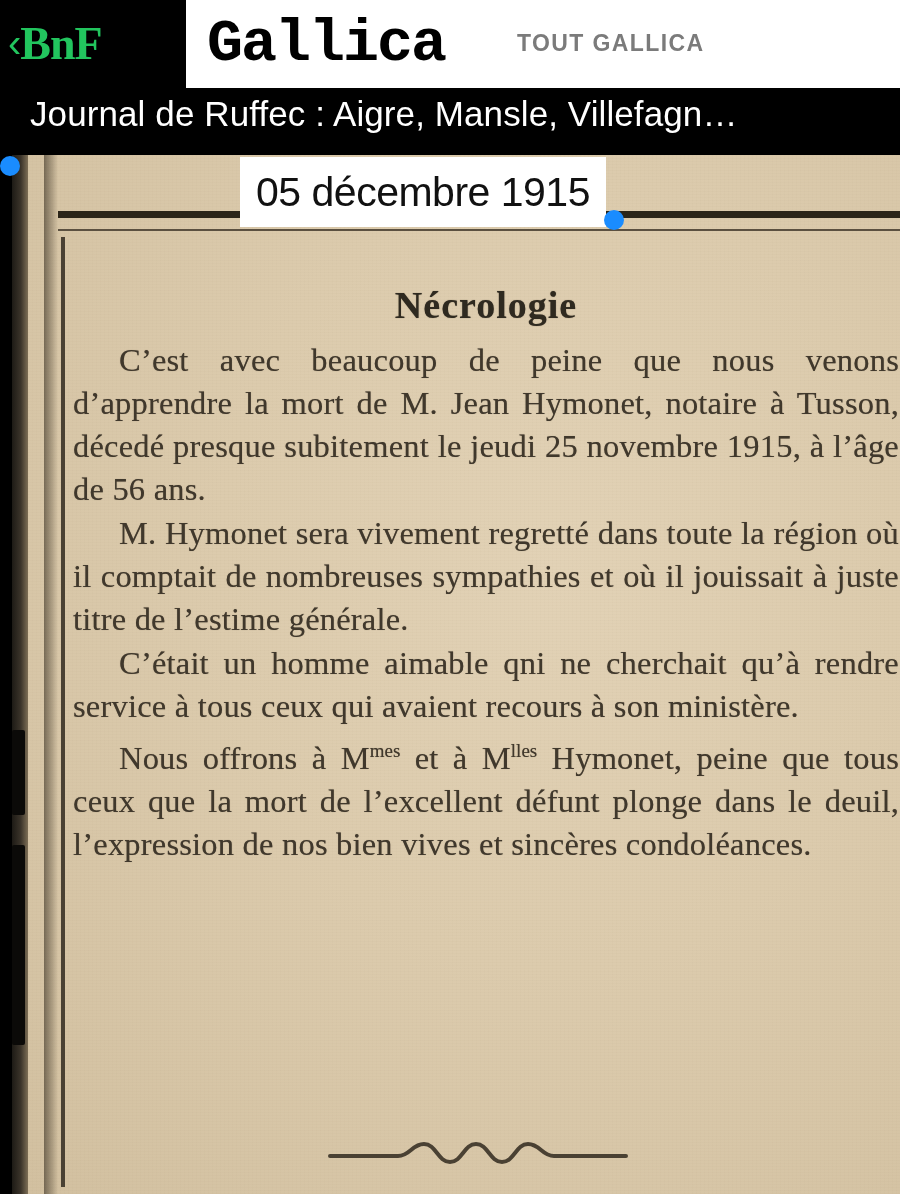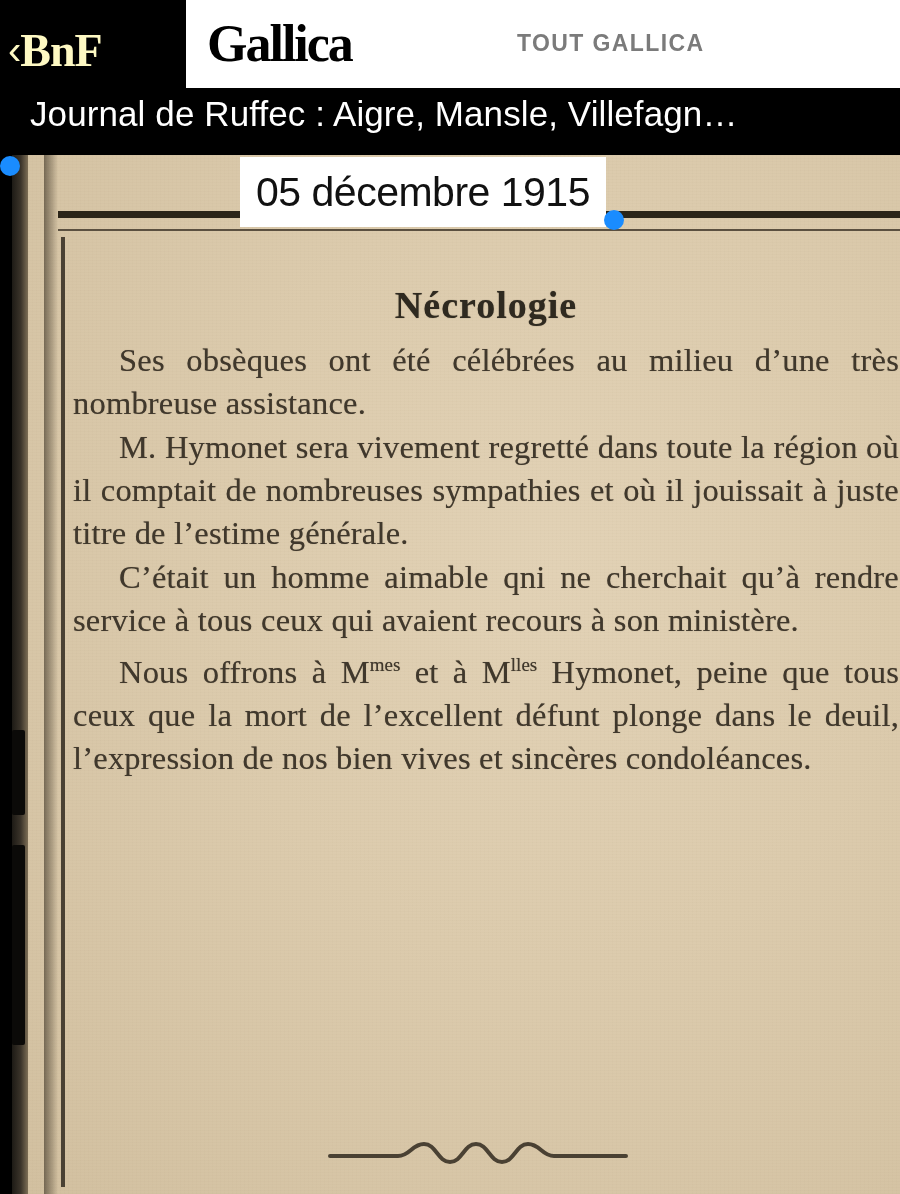--- a/index.html
+++ b/index.html
@@ -20,25 +20,25 @@
     position: absolute;
     top: 0; left: 0;
     width: 900px;
     height: 155px;
     background: #000;
     z-index: 5;
   }
   .bnf-logo {
     position: absolute;
     left: 8px;
-    top: 19px;
+    top: 12px;
     width: 160px;
     height: 62px;
     background: #000;
-    color: #fef9c3;
+    color: #22c55e;
     font-family: "Liberation Serif", serif;
     font-weight: bold;
     font-size: 46px;
     letter-spacing: -1px;
     line-height: 62px;
     white-space: nowrap;
   }
   .bnf-logo .brace {
     font-family: "Liberation Sans", sans-serif;
     font-weight: normal;
@@ -50,23 +50,23 @@
     left: 186px;
     top: 0;
     width: 714px;
     height: 88px;
     background: #fff;
   }
   .gallica-word {
     position: absolute;
     left: 207px;
     top: 2px;
-    font-family: Liberation Serif, serif;
+    font-family: Liberation Mono, monospace;
     font-weight: bold;
-    font-size: 52px;
+    font-size: 60px;
     line-height: 84px;
     color: #000;
     letter-spacing: -2px;
     white-space: nowrap;
   }
   .tout-gallica {
     position: absolute;
     left: 517px;
     top: 30px;
     font-size: 23px;
@@ -265,21 +265,21 @@
   <div class="page-inner">
     <div class="grain"></div>
 
     <div class="rule-thick"></div>
     <div class="rule-thin"></div>
     <div class="col-rule-left"></div>
 
     <div class="article">
       <div class="necro-heading">Nécrologie</div>
 
-      <p class="para">Ses obsèques ont été célébrées au milieu d’une très nombreuse assistance.</p>
+      <p class="para">C’est avec beaucoup de peine que nous venons d’apprendre la mort de M. Jean Hymonet, notaire à Tusson, décedé presque subitement le jeudi 25 novembre 1915, à l’âge de 56 ans.</p>
       <p class="para">M. Hymonet sera vivement regretté dans toute la région où il comptait de nombreuses sympathies et où il jouissait à juste titre de l’estime générale.</p>
       <p class="para">C’était un homme aimable qni ne cherchait qu’à rendre service à tous ceux qui avaient recours à son ministère.</p>
 
       <p class="para"><span>Nous offrons à M</span><sup>mes</sup><span> et à M</span><sup>lles</sup><span> Hymonet, peine que tous ceux que la mort de l’excellent défunt plonge dans le deuil, l’expression de nos bien vives et sincères condoléances.</span></p>
     </div>
 
     <svg class="ornament" viewBox="0 0 300 30" preserveAspectRatio="none">
       <path d="M2,16 L70,16 C82,16 84,4 96,4 C108,4 110,22 122,22 C134,22 136,4 148,4 C160,4 162,22 174,22 C186,22 188,4 200,4 C212,4 214,16 226,16 L298,16" fill="none" stroke="#4a4133" stroke-width="4" stroke-linecap="round"></path>
     </svg>
 

